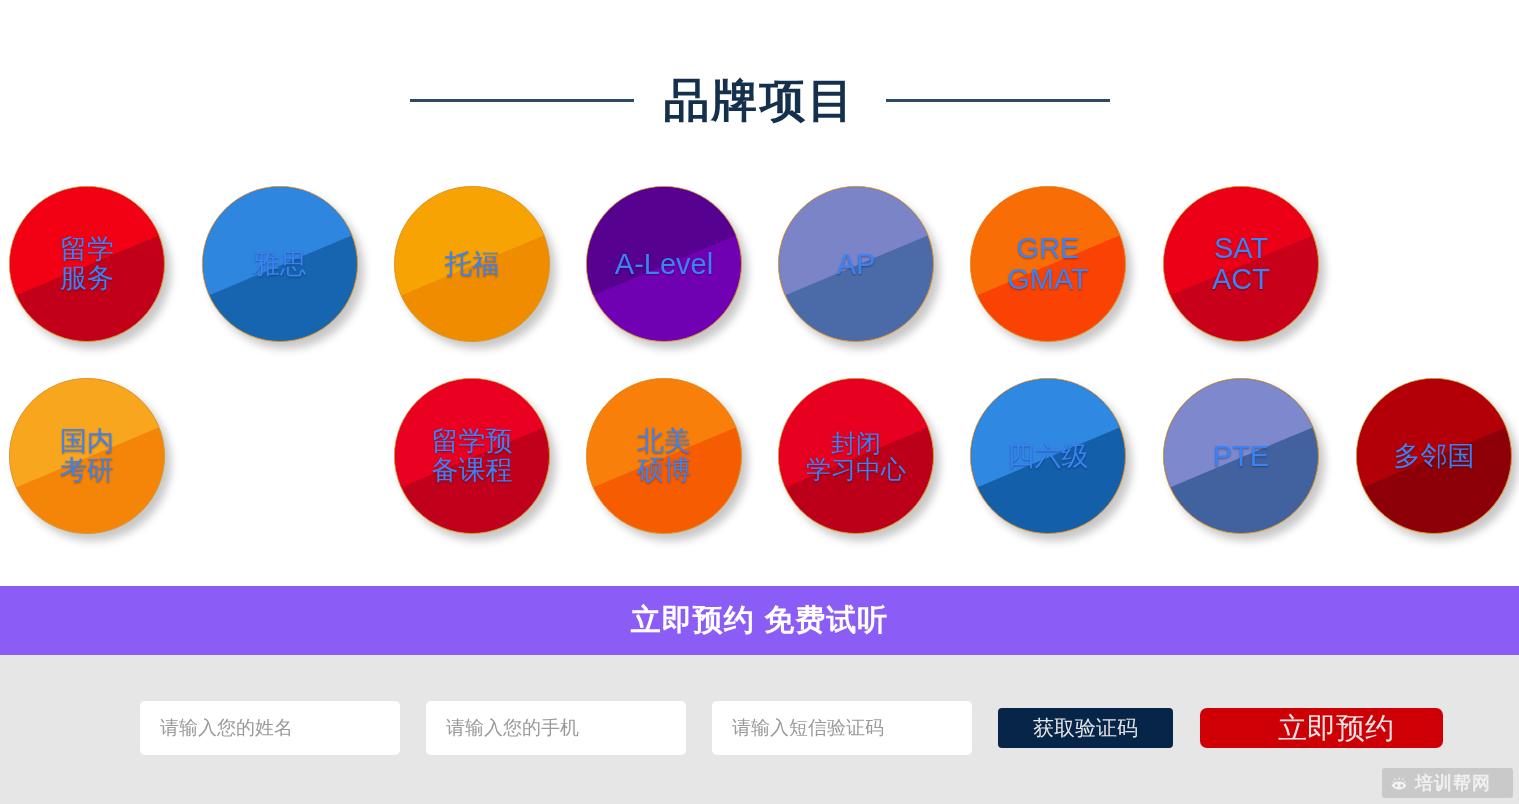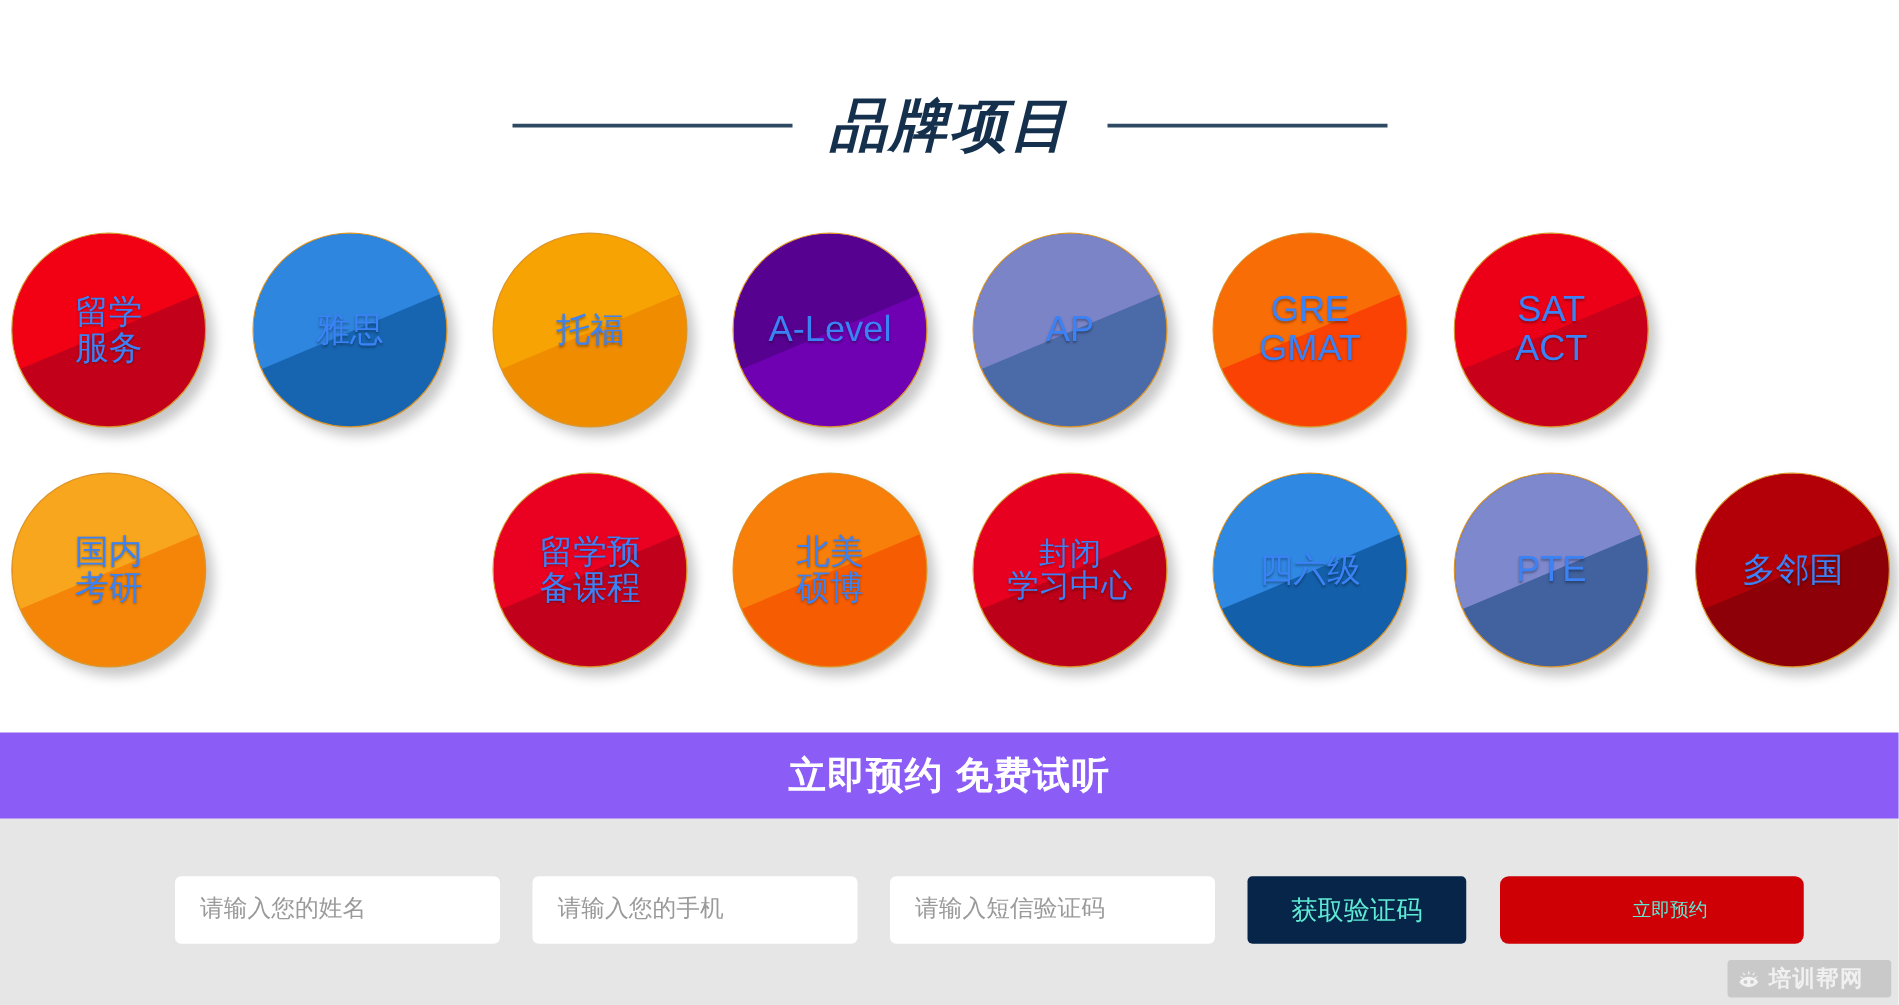--- a/index.html
+++ b/index.html
@@ -21,21 +21,20 @@
   
   .heading {
     position: absolute;
     left: 0; top: 62px;
     width: 1519px;
     height: 76px;
     display: flex;
     align-items: center;
     justify-content: center;
     gap: 30px;
-    font-style: italic;
   }
   .heading-rule {
     width: 224px;
     height: 3px;
     background: #2e4a63;
     flex: none;
   }
   .heading-title {
     font-size: 46px;
     font-weight: bold;
@@ -155,40 +154,40 @@
     border-radius: 5px;
     font-size: 19px;
     color: #333;
     padding: 0 20px;
     margin-right: 9px;
     font-family: "Liberation Sans", "DejaVu Sans", sans-serif;
     outline: none;
   }
   .form-row .fld::placeholder { color: #9a9a9a; }
   .form-row .btn {
-    height: 54px;
+    height: 40px;
     border: none;
     border-radius: 5px;
     font-size: 21px;
-    color: #5eead4;
+    color: #e5e5e5;
     cursor: pointer;
     font-family: "Liberation Sans", "DejaVu Sans", sans-serif;
     white-space: nowrap;
   }
   .form-row .btn.code {
     width: 175px;
     background: #062549;
     border-radius: 4px;
     margin-right: 10px;
   }
   .form-row .btn.submit {
     width: 243px;
     background: #ce0005;
     border-radius: 7px;
-    font-size: 15px;
+    font-size: 29px;
     padding-left: 35px;
   }
 
   
   .watermark {
     position: absolute;
     right: 6px;
     bottom: 6px;
     height: 30px;
     background: #c9c9c9;

